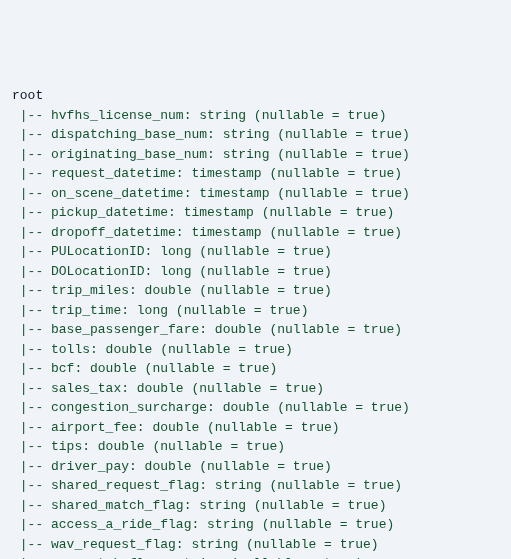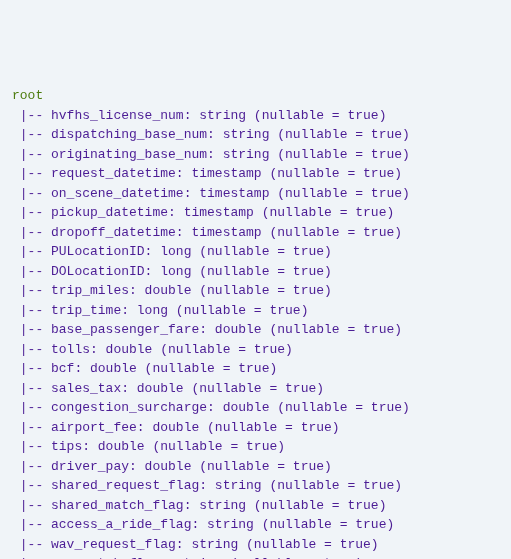--- a/index.html
+++ b/index.html
@@ -10,24 +10,24 @@
     body {
       font-family: Consolas, Monaco, 'Courier New', monospace;
       font-size: 13px;
       background: #f0f4f8;
       color: #333;
       padding: 8px 12px;
       line-height: 1.5;
       white-space: pre;
     }
     .root-label {
-      color: #4d7c0f;
+      color: #0f172a;
     }
     .field-line {
-      color: #4c1d95;
+      color: #14532d;
     }
     .output-block {
       margin-bottom: 4px;
     }
   </style>
 </head>
 <body>
 
 
 

